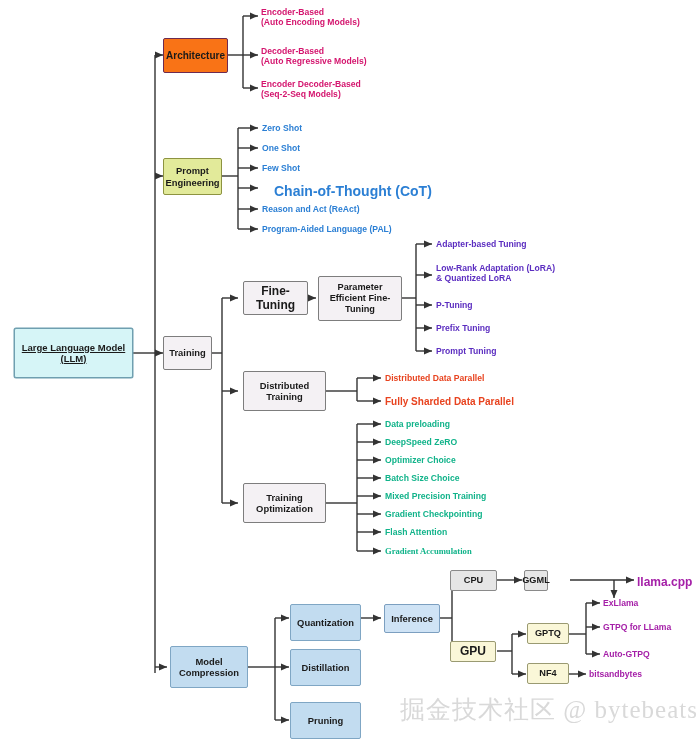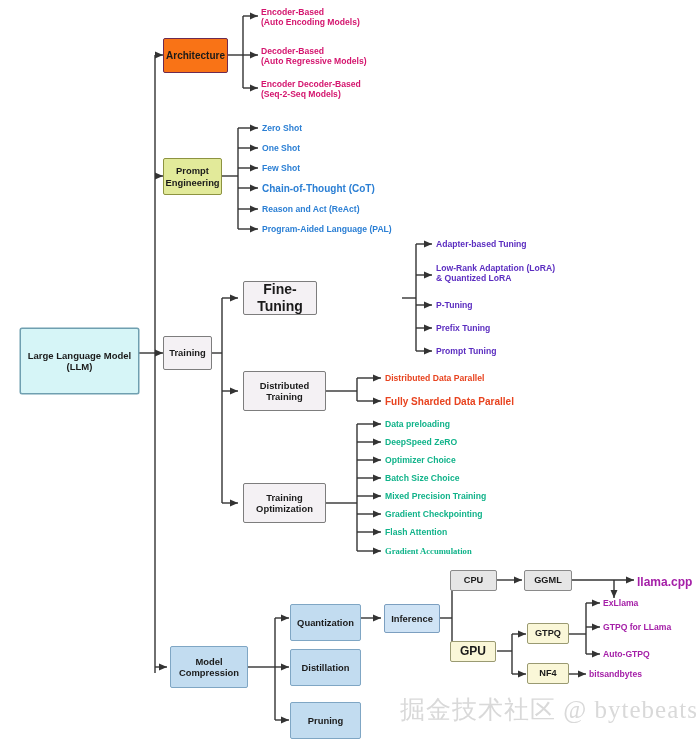--- a/index.html
+++ b/index.html
@@ -128,21 +128,21 @@
       <path d="M569,634 L586,634"></path>
       <path d="M586,603 L586,654"></path>
       <path d="M586,603 L600,603" marker-end="url(#ar)"></path>
       <path d="M586,627 L600,627" marker-end="url(#ar)"></path>
       <path d="M586,654 L600,654" marker-end="url(#ar)"></path>
 
       <path d="M569,674 L586,674" marker-end="url(#ar)"></path>
     </g>
   </svg>
 
-  <div class="node n-root" style="left:20px;top:328px;width:119px;height:66px;font-size:9.5px;">
+  <div class="node n-root" style="left:14px;top:328px;width:119px;height:50px;font-size:9.5px;text-decoration:underline;">
     <span style="white-space: pre-line;">Large Language Model
 (LLM)</span>
   </div>
 
   <div class="node n-pink" style="left:163px;top:38px;width:65px;height:35px;font-size:10px;">
     <span>Architecture</span>
   </div>
   <div class="leaf c-crimson" style="left: 261px; top: 7px; font-size: 8.6px; white-space: pre-line;">Encoder-Based
 (Auto Encoding Models)</div>
   <div class="leaf c-crimson" style="left: 261px; top: 46px; font-size: 8.6px; white-space: pre-line;">Decoder-Based
@@ -150,32 +150,37 @@
   <div class="leaf c-crimson" style="left: 261px; top: 79px; font-size: 8.6px; white-space: pre-line;">Encoder Decoder-Based
 (Seq-2-Seq Models)</div>
 
   <div class="node n-olive" style="left:163px;top:158px;width:59px;height:37px;font-size:9.4px;">
     <span style="white-space: pre-line;">Prompt
 Engineering</span>
   </div>
   <div class="leaf c-blue" style="left:262px;top:123px;font-size:8.6px;">Zero Shot</div>
   <div class="leaf c-blue" style="left:262px;top:143px;font-size:8.6px;">One Shot</div>
   <div class="leaf c-blue" style="left:262px;top:163px;font-size:8.6px;">Few Shot</div>
-  <div class="leaf c-blue" style="left:262px;top:183px;font-size:10px;">Chain-of-Thought (CoT)</div>
+  <div class="leaf c-blue" style="left:274px;top:183px;font-size:14px;">Chain-of-Thought (CoT)</div>
   <div class="leaf c-blue" style="left:262px;top:204px;font-size:8.6px;">Reason and Act (ReAct)</div>
   <div class="leaf c-blue" style="left:262px;top:224px;font-size:8.6px;">Program-Aided Language (PAL)</div>
 
   <div class="node n-gray" style="left:163px;top:336px;width:49px;height:34px;font-size:9.4px;">
     <span>Training</span>
   </div>
 
-  <div class="node n-gray" style="left:243px;top:281px;width:74px;height:34px;font-size:14px;">
+  <div class="node n-gray" style="left:243px;top:281px;width:65px;height:34px;font-size:12px;">
     <span>Fine-Tuning</span>
   </div>
 
+  <div class="node n-gray" style="left:318px;top:276px;width:84px;height:45px;font-size:9.2px;">
+    <span style="white-space: pre-line;">Parameter
+Efficient Fine-
+Tuning</span>
+  </div>
 
   <div class="leaf c-purple" style="left:436px;top:239px;font-size:8.6px;">Adapter-based Tuning</div>
   <div class="leaf c-purple" style="left: 436px; top: 263px; font-size: 8.6px; white-space: pre-line;">Low-Rank Adaptation (LoRA)
 &amp; Quantized LoRA</div>
   <div class="leaf c-purple" style="left:436px;top:300px;font-size:8.6px;">P-Tuning</div>
   <div class="leaf c-purple" style="left:436px;top:323px;font-size:8.6px;">Prefix Tuning</div>
   <div class="leaf c-purple" style="left:436px;top:346px;font-size:8.6px;">Prompt Tuning</div>
 
   <div class="node n-gray" style="left:243px;top:371px;width:83px;height:40px;font-size:9.4px;">
     <span style="white-space: pre-line;">Distributed
@@ -211,30 +216,30 @@
     <span>Pruning</span>
   </div>
 
   <div class="node n-lblue" style="left:384px;top:604px;width:56px;height:29px;font-size:9.4px;">
     <span>Inference</span>
   </div>
 
   <div class="node n-silver" style="left:450px;top:570px;width:47px;height:21px;font-size:9.2px;">
     <span>CPU</span>
   </div>
-  <div class="node n-silver" style="left:524px;top:570px;width:48px;height:21px;font-size:9.2px;">
+  <div class="node n-silver" style="left:524px;top:570px;width:24px;height:21px;font-size:9.2px;">
     <span>GGML</span>
   </div>
   <div class="leaf c-magenta" style="left:637px;top:575px;font-size:12px;">llama.cpp</div>
 
   <div class="node n-cream" style="left:450px;top:641px;width:46px;height:21px;font-size:12px;">
     <span>GPU</span>
   </div>
   <div class="node n-cream" style="left:527px;top:623px;width:42px;height:21px;font-size:9.2px;">
-    <span>GTPQ</span>
+    <span>GPTQ</span>
   </div>
   <div class="node n-cream" style="left:527px;top:663px;width:42px;height:21px;font-size:9.2px;">
     <span>NF4</span>
   </div>
 
   <div class="leaf c-magenta" style="left:603px;top:598px;font-size:8.6px;">ExLlama</div>
   <div class="leaf c-magenta" style="left:603px;top:622px;font-size:8.6px;">GTPQ for LLama</div>
   <div class="leaf c-magenta" style="left:603px;top:649px;font-size:8.6px;">Auto-GTPQ</div>
   <div class="leaf c-magenta" style="left:589px;top:669px;font-size:8.6px;">bitsandbytes</div>
 

